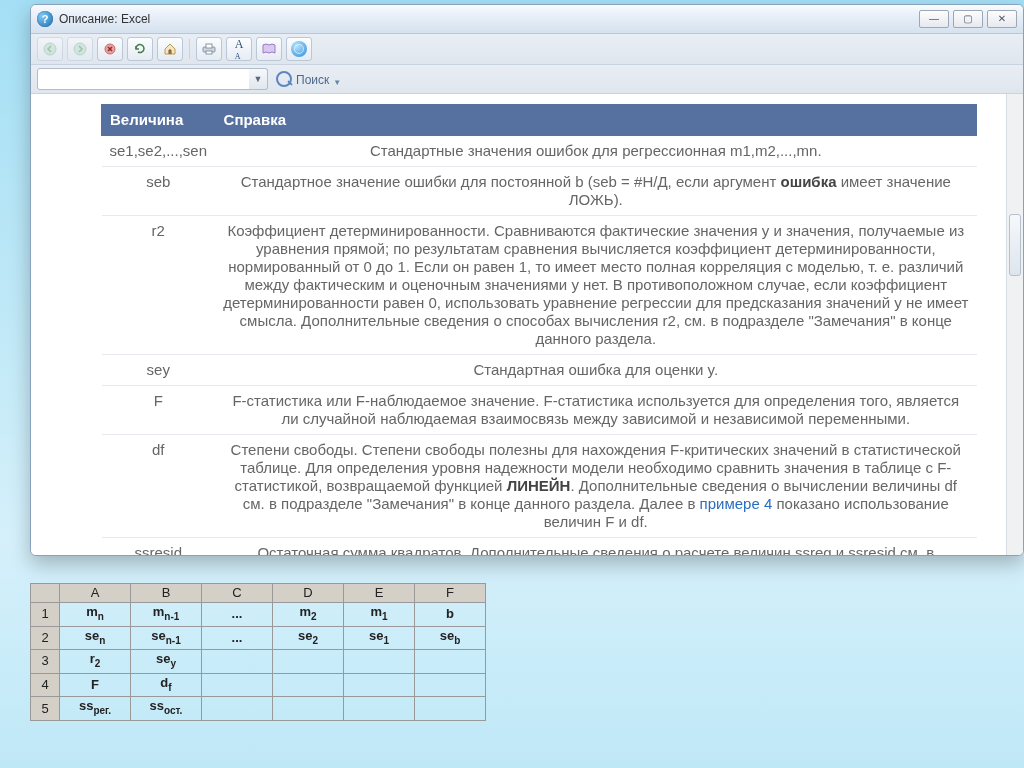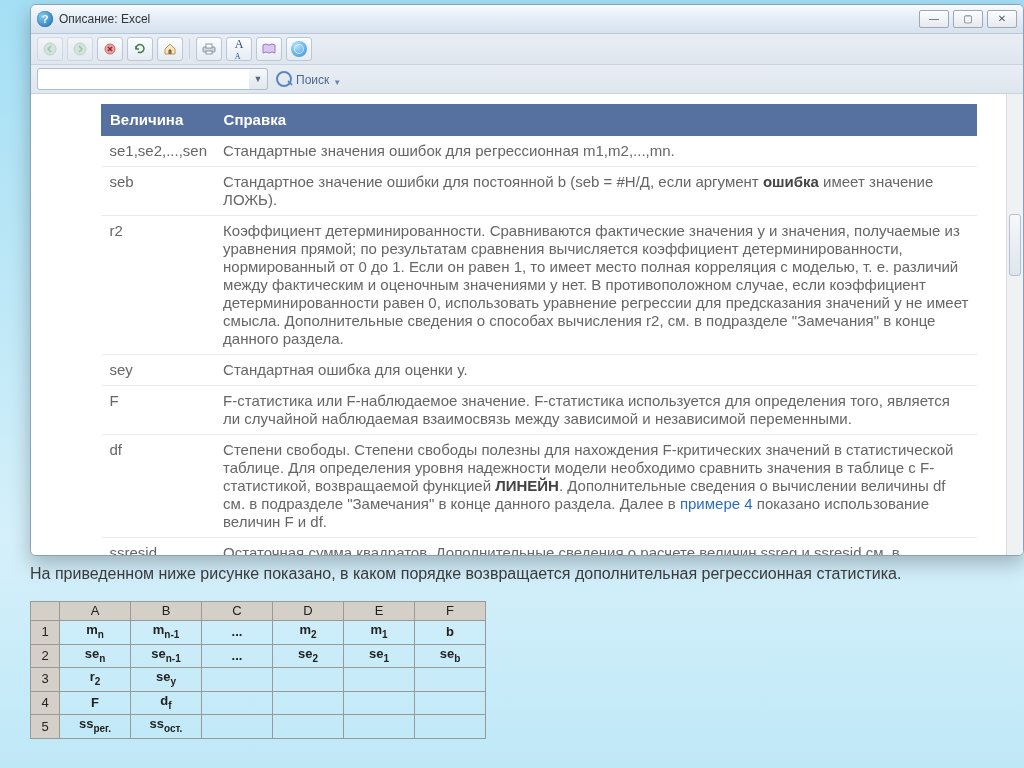--- a/index.html
+++ b/index.html
@@ -192,20 +192,21 @@
     color: #fff;
     text-align: left;
     padding: 6px 8px;
     font-weight: bold;
     border: 1px solid #5670a0;
   }
   .def-table td {
     border-bottom: 1px solid #e6e9ed;
     padding: 6px 8px;
     vertical-align: top;
+    text-align: center;
   }
   .def-table td.term {
     white-space: nowrap;
     color: #666;
     width: 90px;
   }
   .term-bold { font-weight: bold; color: #444; }
   .link { color: #2a6ebf; }
   
   .lower {
@@ -363,21 +364,20 @@
         </table>
       </div>
       <div class="vscroll">
         <div class="thumb"></div>
       </div>
     </div>
 
   </div>
 
   <div class="lower">
-    <div>На приведенном ниже рисунке показано, в каком порядке возвращается дополнительная регрессионная статистика.</div>
     <table class="outline-row-table">
       <thead>
           <tr id="grid-head">
             <th class="rh"></th>
             <th>A</th>
             <th>B</th>
             <th>C</th>
             <th>D</th>
             <th>E</th>
             <th>F</th>

